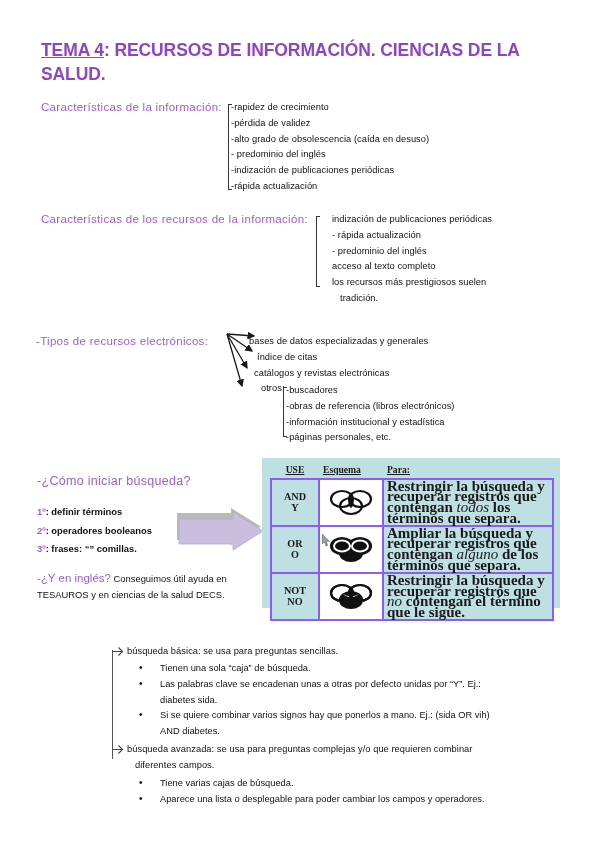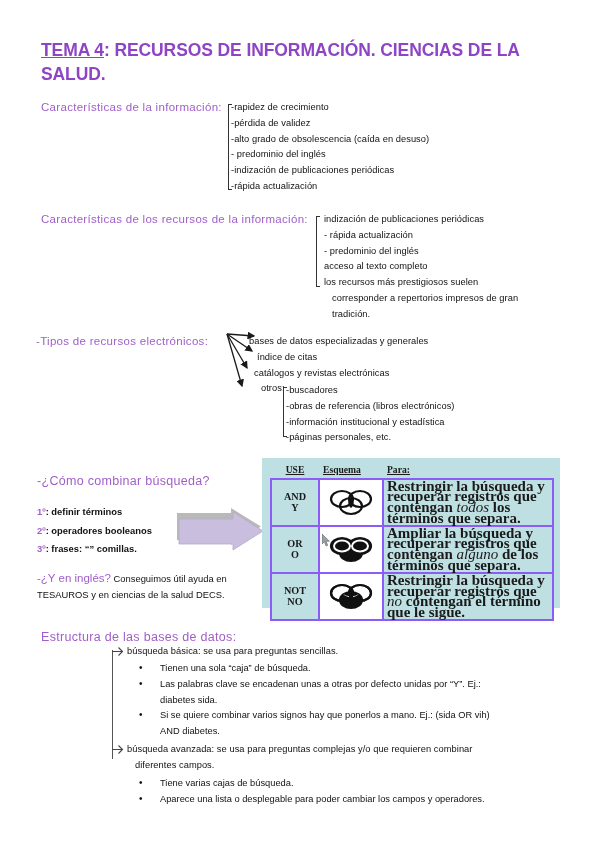--- a/index.html
+++ b/index.html
@@ -200,27 +200,26 @@
     <div>-indización de publicaciones periódicas</div>
     <div>-rápida actualización</div>
   </div>
 
   <div class="h-purple" style="left:41px; top:212px;">Características de los recursos de la información:</div>
 
   <div class="brace" style="left:316px; top:216px; height:70px;"></div>
   <div class="brace-tick" style="left:316px; top:216px; width:4px;"></div>
   <div class="brace-tick" style="left:316px; top:286px; width:4px;"></div>
 
-  <div class="body-txt" style="left:324px; top:212px; width:260px;">
+  <div class="body-txt" style="left:332px; top:212px; width:260px;">
     <div>indización de publicaciones periódicas</div>
     <div>- rápida actualización</div>
     <div>- predominio del inglés</div>
     <div>acceso al texto completo</div>
     <div>los recursos más prestigiosos suelen</div>
-    <div style="padding-left:8px;">corresponder a repertorios impresos de gran</div>
     <div style="padding-left:8px;">tradición.</div>
   </div>
 
   <div class="h-purple" style="left:36px; top:334px;">-Tipos de recursos electrónicos:</div>
 
   <svg class="arrow-fan" style="left:226px; top:332px;" width="36" height="62" viewBox="0 0 36 62">
     <defs>
       <marker id="ah" markerWidth="6" markerHeight="6" refX="5" refY="3" orient="auto">
         <path d="M0,0 L6,3 L0,6 z" fill="#1a1a1a"></path>
       </marker>
@@ -244,21 +243,21 @@
   <div class="brace-tick" style="left:283px; top:387px; width:4px;"></div>
   <div class="brace-tick" style="left:283px; top:436px; width:4px;"></div>
 
   <div class="body-txt" style="left:286px; top:383px; width:280px;">
     <div>-buscadores</div>
     <div>-obras de referencia (libros electrónicos)</div>
     <div>-información institucional y estadística</div>
     <div>-páginas personales, etc.</div>
   </div>
 
-  <div class="h-purple big" style="left:37px; top:474px;">-¿Cómo combinar búsqueda?</div>
+  <div class="h-purple big" style="left:37px; top:474px;">-¿Cómo iniciar búsqueda?</div>
 
   <div class="steps" style="left:37px; top:503px;">
     <div>
       <span class="num">1º</span><span class="txt">: definir términos</span>
     </div>
     <div>
       <span class="num">2º</span><span class="txt">: operadores booleanos</span>
     </div>
     <div>
       <span class="num">3º</span><span class="txt">: frases: “” comillas.</span>
@@ -350,21 +349,20 @@
           </td>
         </tr>
       </tbody>
     </table>
   </div>
 
   <svg class="cursor-art" viewBox="0 0 9 13">
     <path d="M0,0 L0,10 L2.4,7.8 L4,12 L5.7,11.3 L4.1,7.3 L7.4,7.2 Z" fill="#9aa0a6" stroke="#5f6368" stroke-width="0.6"></path>
   </svg>
 
-  <div class="h-purple big" style="left:41px; top:630px;">Estructura de las bases de datos:</div>
 
   <div class="struct-line" style="left:112px; top:650px; height:109px;"></div>
 
   <svg style="position:absolute; left:112px; top:646px;" width="13" height="11" viewBox="0 0 13 11">
     <path d="M0,5.5 L10,5.5 M6.5,1.5 L10.5,5.5 L6.5,9.5" fill="none" stroke="#444" stroke-width="1.1"></path>
   </svg>
   <svg style="position:absolute; left:112px; top:744px;" width="13" height="11" viewBox="0 0 13 11">
     <path d="M0,5.5 L10,5.5 M6.5,1.5 L10.5,5.5 L6.5,9.5" fill="none" stroke="#444" stroke-width="1.1"></path>
   </svg>
 

